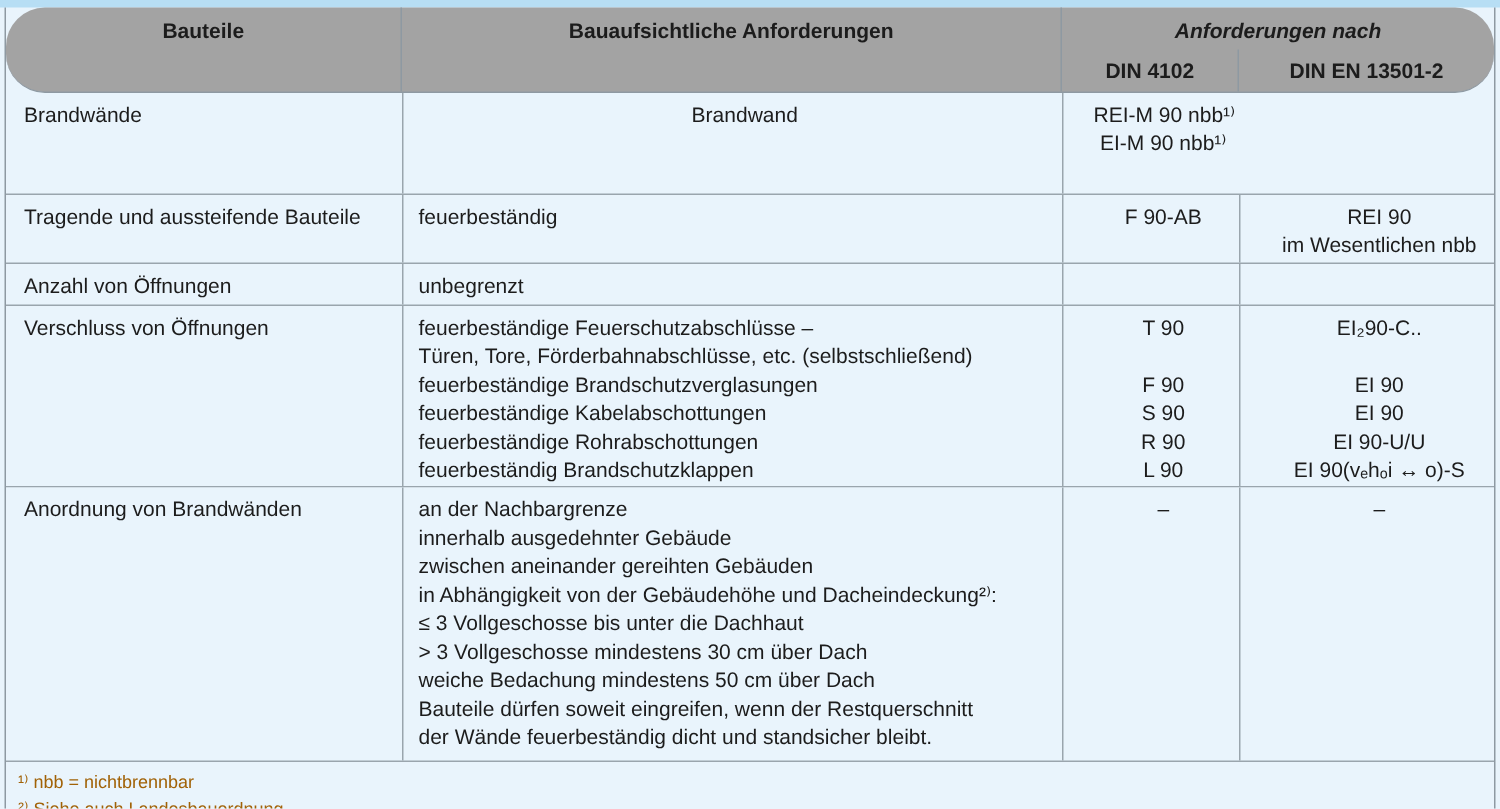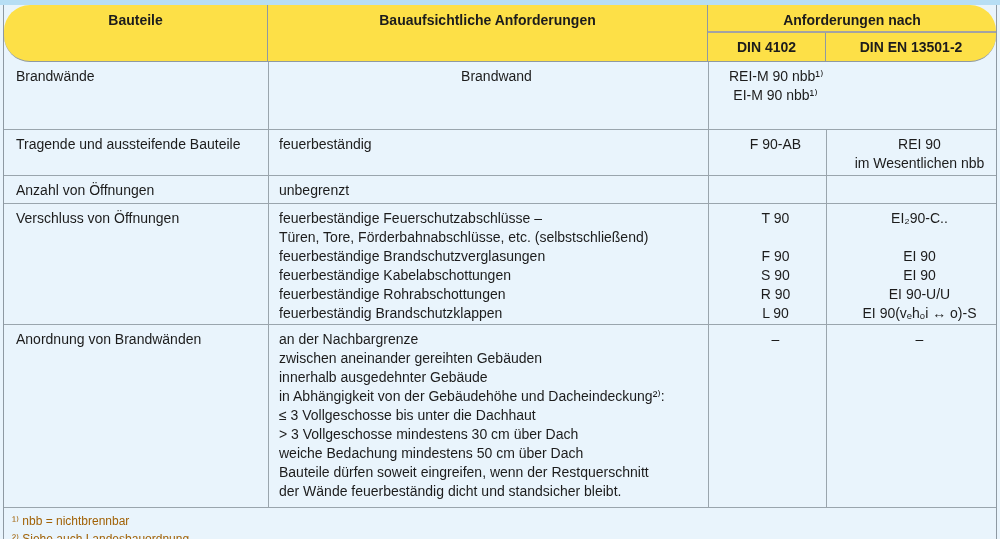--- a/index.html
+++ b/index.html
@@ -20,28 +20,28 @@
     border-left:1px solid #8e99a2;
     border-right:1px solid #8e99a2;
   }
 
   
   .thead {
     display:grid;
     grid-template-columns:264px 440px 118px 170px;
     grid-template-rows:28px 28px;
     height:57px;
-    background:#fde047;
+    background:#a3a3a3;
     border-bottom:1px solid #8e99a2;
     font-weight:bold; font-size:14px;border-radius:26px;
   }
   .hc { display:flex; justify-content:center; align-items:flex-start; padding-top:7px; }
   .h-bauteile { grid-column:1; grid-row:1/3; border-right:1px solid #8e99a2; }
   .h-anf      { grid-column:2; grid-row:1/3; border-right:1px solid #8e99a2; }
-  .h-nach     { grid-column:3/5; grid-row:1; border-bottom:2px solid #a3a3a3; }
+  .h-nach     { grid-column:3/5; grid-row:1; border-bottom:2px solid #a3a3a3;font-style:italic; }
   .h-din      { grid-column:3; grid-row:2; border-right:1px solid #8e99a2; padding-top:6px; }
   .h-dinen    { grid-column:4; grid-row:2; padding-top:6px; }
 
   
   .row {
     display:grid;
     grid-template-columns:264px 440px 118px 170px;
     border-bottom:1px solid #9aa5ad;
     background:#e9f4fc;
     font-size:14px;
@@ -160,22 +160,22 @@
       <div class="ln">EI 90(vₑhₒi ↔ o)-S</div>
     </div>
   </div>
 
   <div class="row r4">
     <div class="c c1">
       <div class="ln">Anordnung von Brandwänden</div>
     </div>
     <div class="c c2">
       <div class="ln">an der Nachbargrenze</div>
+      <div class="ln">innerhalb ausgedehnter Gebäude</div>
       <div class="ln">zwischen aneinander gereihten Gebäuden</div>
-      <div class="ln">innerhalb ausgedehnter Gebäude</div>
       <div class="ln">in Abhängigkeit von der Gebäudehöhe und Dacheindeckung²⁾:</div>
       <div class="ln">≤ 3 Vollgeschosse bis unter die Dachhaut</div>
       <div class="ln">&gt; 3 Vollgeschosse mindestens 30 cm über Dach</div>
       <div class="ln">weiche Bedachung mindestens 50 cm über Dach</div>
       <div class="ln">Bauteile dürfen soweit eingreifen, wenn der Restquerschnitt</div>
       <div class="ln">der Wände feuerbeständig dicht und standsicher bleibt.</div>
     </div>
     <div class="c c3">
       <div class="ln">–</div>
     </div>

